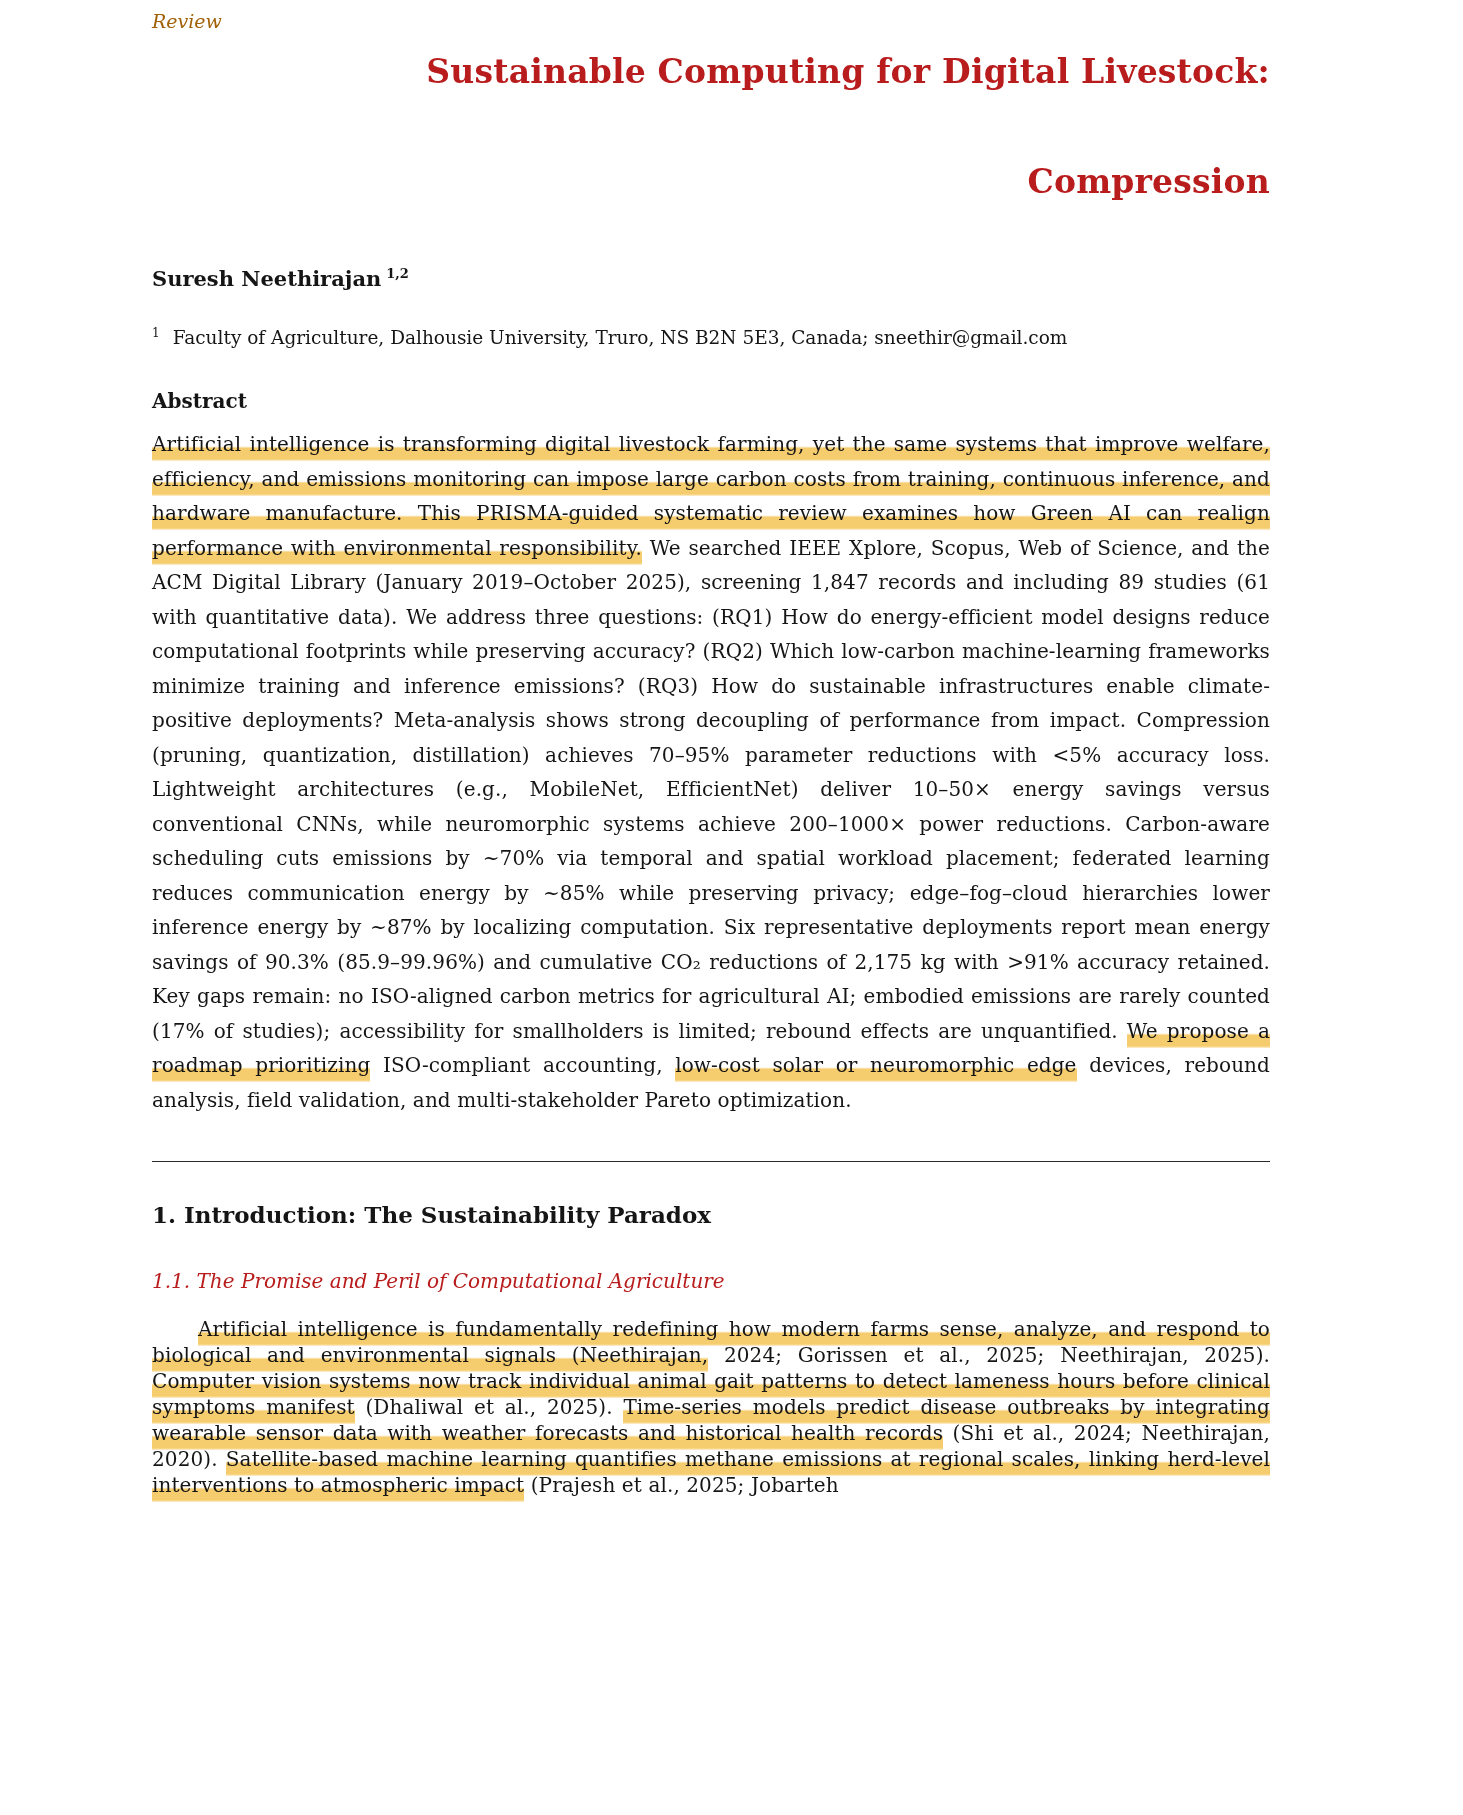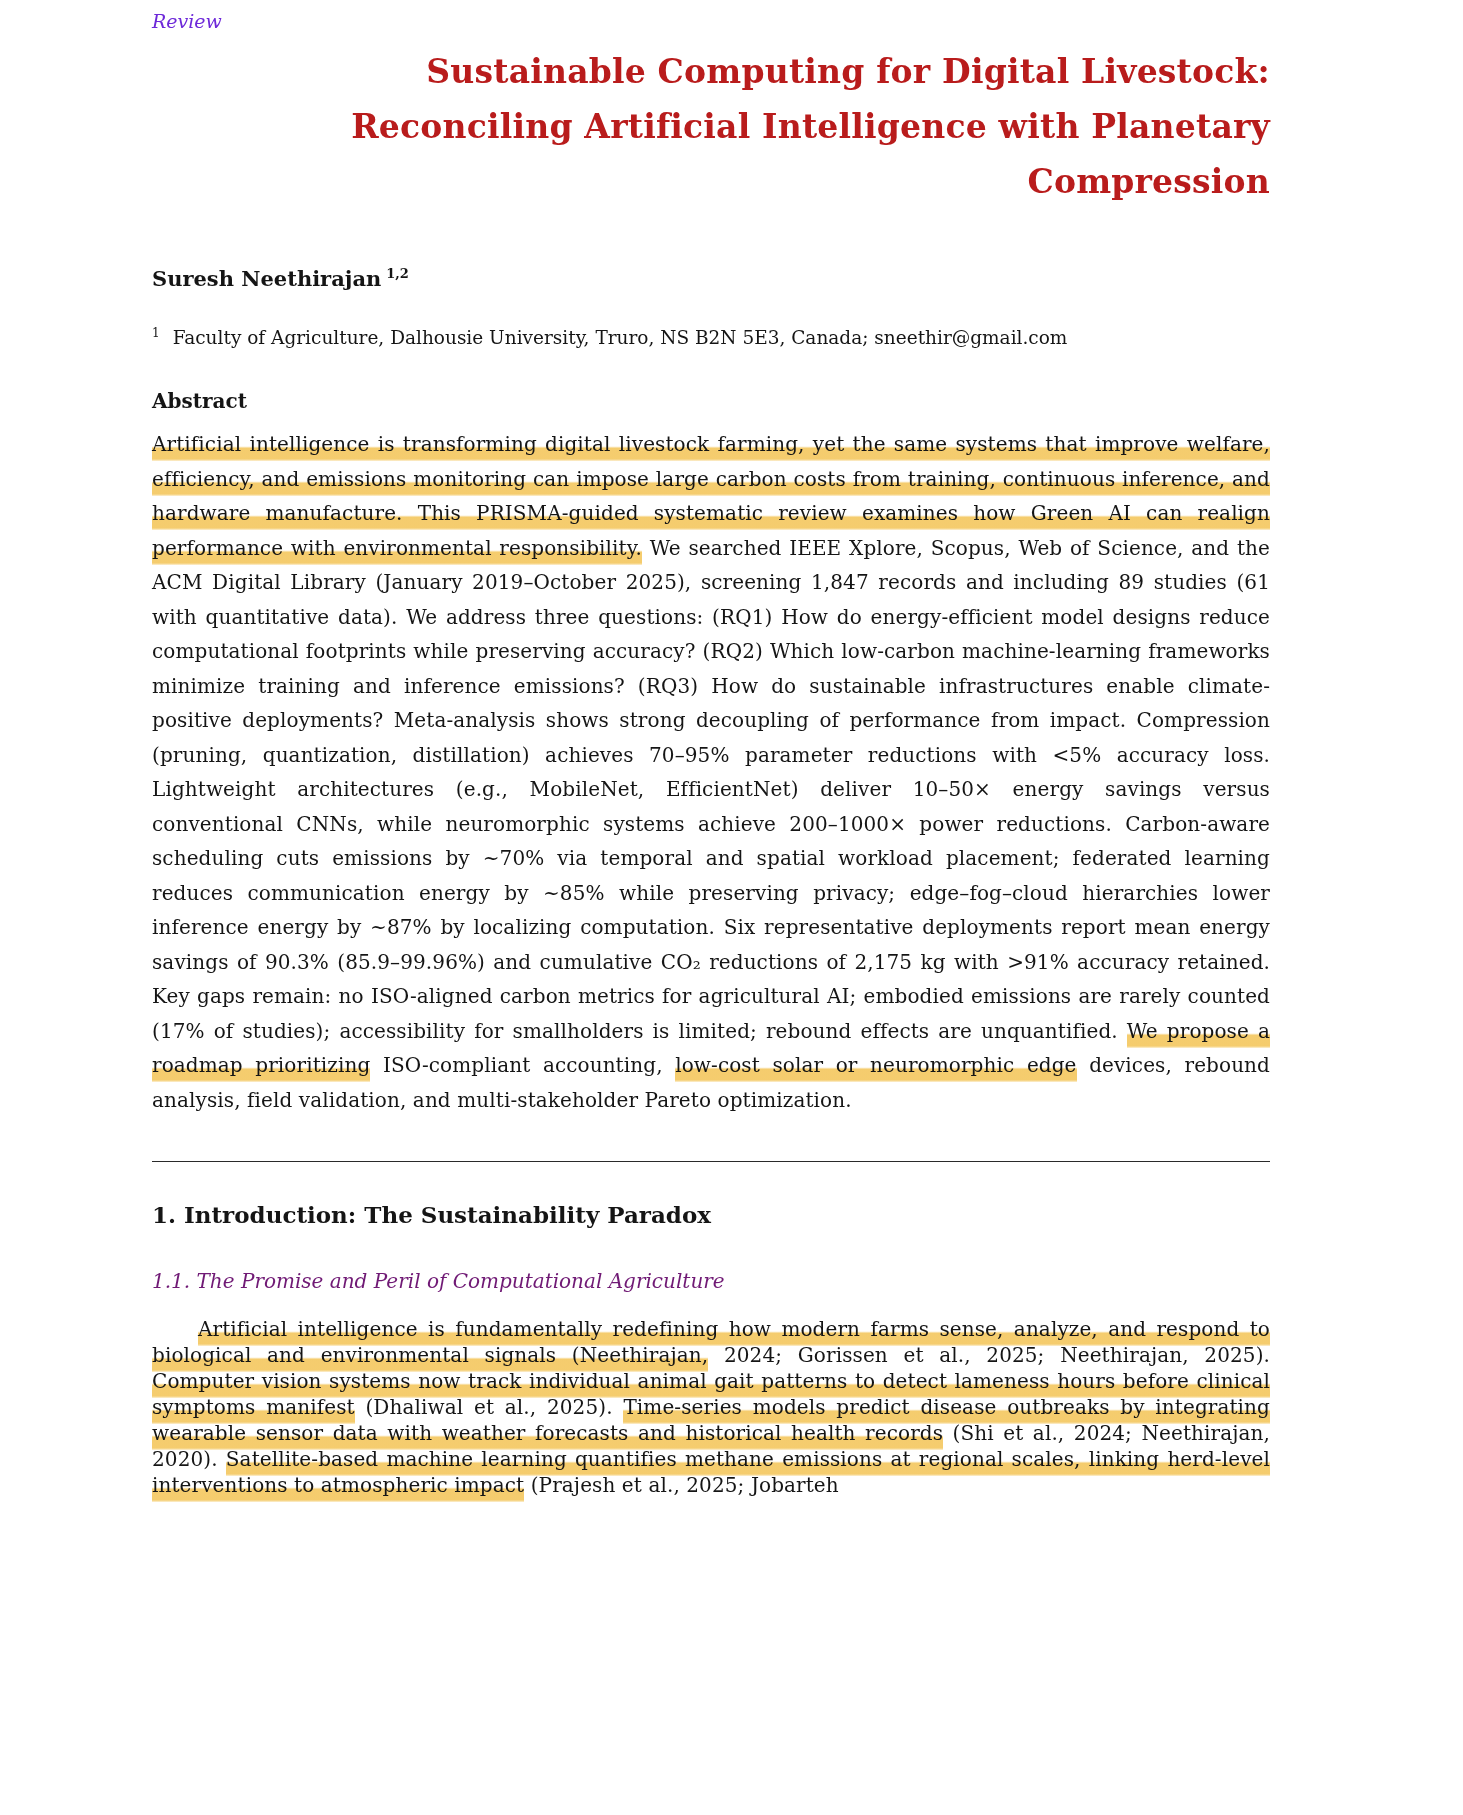--- a/index.html
+++ b/index.html
@@ -11,21 +11,21 @@
   }
   .page {
     box-sizing: border-box;
     width: 1463px; height: 1815px;
     padding: 8px 193px 0 152px;
   }
   .category {
     font-style: italic;
     font-size: 19px;
     line-height: 26px;
-    color: #6d28d9;
+    color: #a16207;
   }
   .title {
     margin: 10px 0 0 0;
     font-size: 33px;
     font-weight: bold;
     line-height: 55px;
     letter-spacing: 0.2px;
     color: #b91c1c;
     text-align: right;
   }
@@ -73,21 +73,21 @@
     font-size: 23px;
     font-weight: bold;
     line-height: 34px;
   }
   .subsection-heading {
     margin: 34px 0 0 0;
     font-size: 20px;
     font-style: italic;
     font-weight: normal;
     line-height: 30px;
-    color: #701a75;
+    color: #b91c1c;
   }
   .intro {
     margin-top: 20px;
     line-height: 26px;
     text-indent: 46px;
   }
   .hl {
     padding-bottom: 5px;
     -webkit-box-decoration-break: clone;
     box-decoration-break: clone;
@@ -101,21 +101,21 @@
     );
   }
 </style>
 </head>
 <body>
 
 <div class="page">
 
   <div class="category">Review</div>
 
-  <h1 class="title"><span>Sustainable Computing for Digital Livestock:</span><br><span>Reconciling Artificial Intelligence with Planetary</span><br><span>Compression</span></h1>
+  <h1 class="title"><span>Sustainable Computing for Digital Livestock:</span><br><br><span>Compression</span></h1>
 
   <div class="author"><span>Suresh Neethirajan</span><sup>1,2</sup></div>
 
   <div class="affiliations">
     <div class="affil-row"><sup>1</sup><span>Faculty of Agriculture, Dalhousie University, Truro, NS B2N 5E3, Canada; sneethir@gmail.com</span></div>
   </div>
 
   <h2 class="abstract-heading">Abstract</h2>
 
   <p class="body abstract-body"><span class="hl">Artificial intelligence is transforming digital livestock farming, yet the same systems that improve welfare, efficiency, and emissions monitoring can impose large carbon costs from training, continuous inference, and hardware manufacture. </span><span class="hl">This PRISMA-guided systematic review examines how Green AI can realign performance with environmental responsibility.</span><span> We searched IEEE Xplore, Scopus, Web of Science, and the ACM Digital Library (January 2019–October 2025), screening 1,847 records and including 89 studies (61 with quantitative data). We address three questions: (RQ1) How do energy-efficient model designs reduce computational footprints while preserving accuracy? (RQ2) Which low-carbon machine-learning frameworks minimize training and inference emissions? (RQ3) How do sustainable infrastructures enable climate-positive deployments? Meta-analysis shows strong decoupling of performance from impact. Compression (pruning, quantization, distillation) achieves 70–95% parameter reductions with &lt;5% accuracy loss. Lightweight architectures (e.g., MobileNet, EfficientNet) deliver 10–50× energy savings versus conventional CNNs, while neuromorphic systems achieve 200–1000× power reductions. Carbon-aware scheduling cuts emissions by ~70% via temporal and spatial workload placement; federated learning reduces communication energy by ~85% while preserving privacy; edge–fog–cloud hierarchies lower inference energy by ~87% by localizing computation. Six representative deployments report mean energy savings of 90.3% (85.9–99.96%) and cumulative CO₂ reductions of 2,175 kg with &gt;91% accuracy retained. Key gaps remain: no ISO-aligned carbon metrics for agricultural AI; embodied emissions are rarely counted (17% of studies); accessibility for smallholders is limited; rebound effects are unquantified. </span><span class="hl">We propose a roadmap prioritizing</span><span> ISO-compliant accounting, </span><span class="hl">low-cost solar or neuromorphic edge</span><span> devices, rebound analysis, field validation, and multi-stakeholder Pareto optimization.</span></p>

